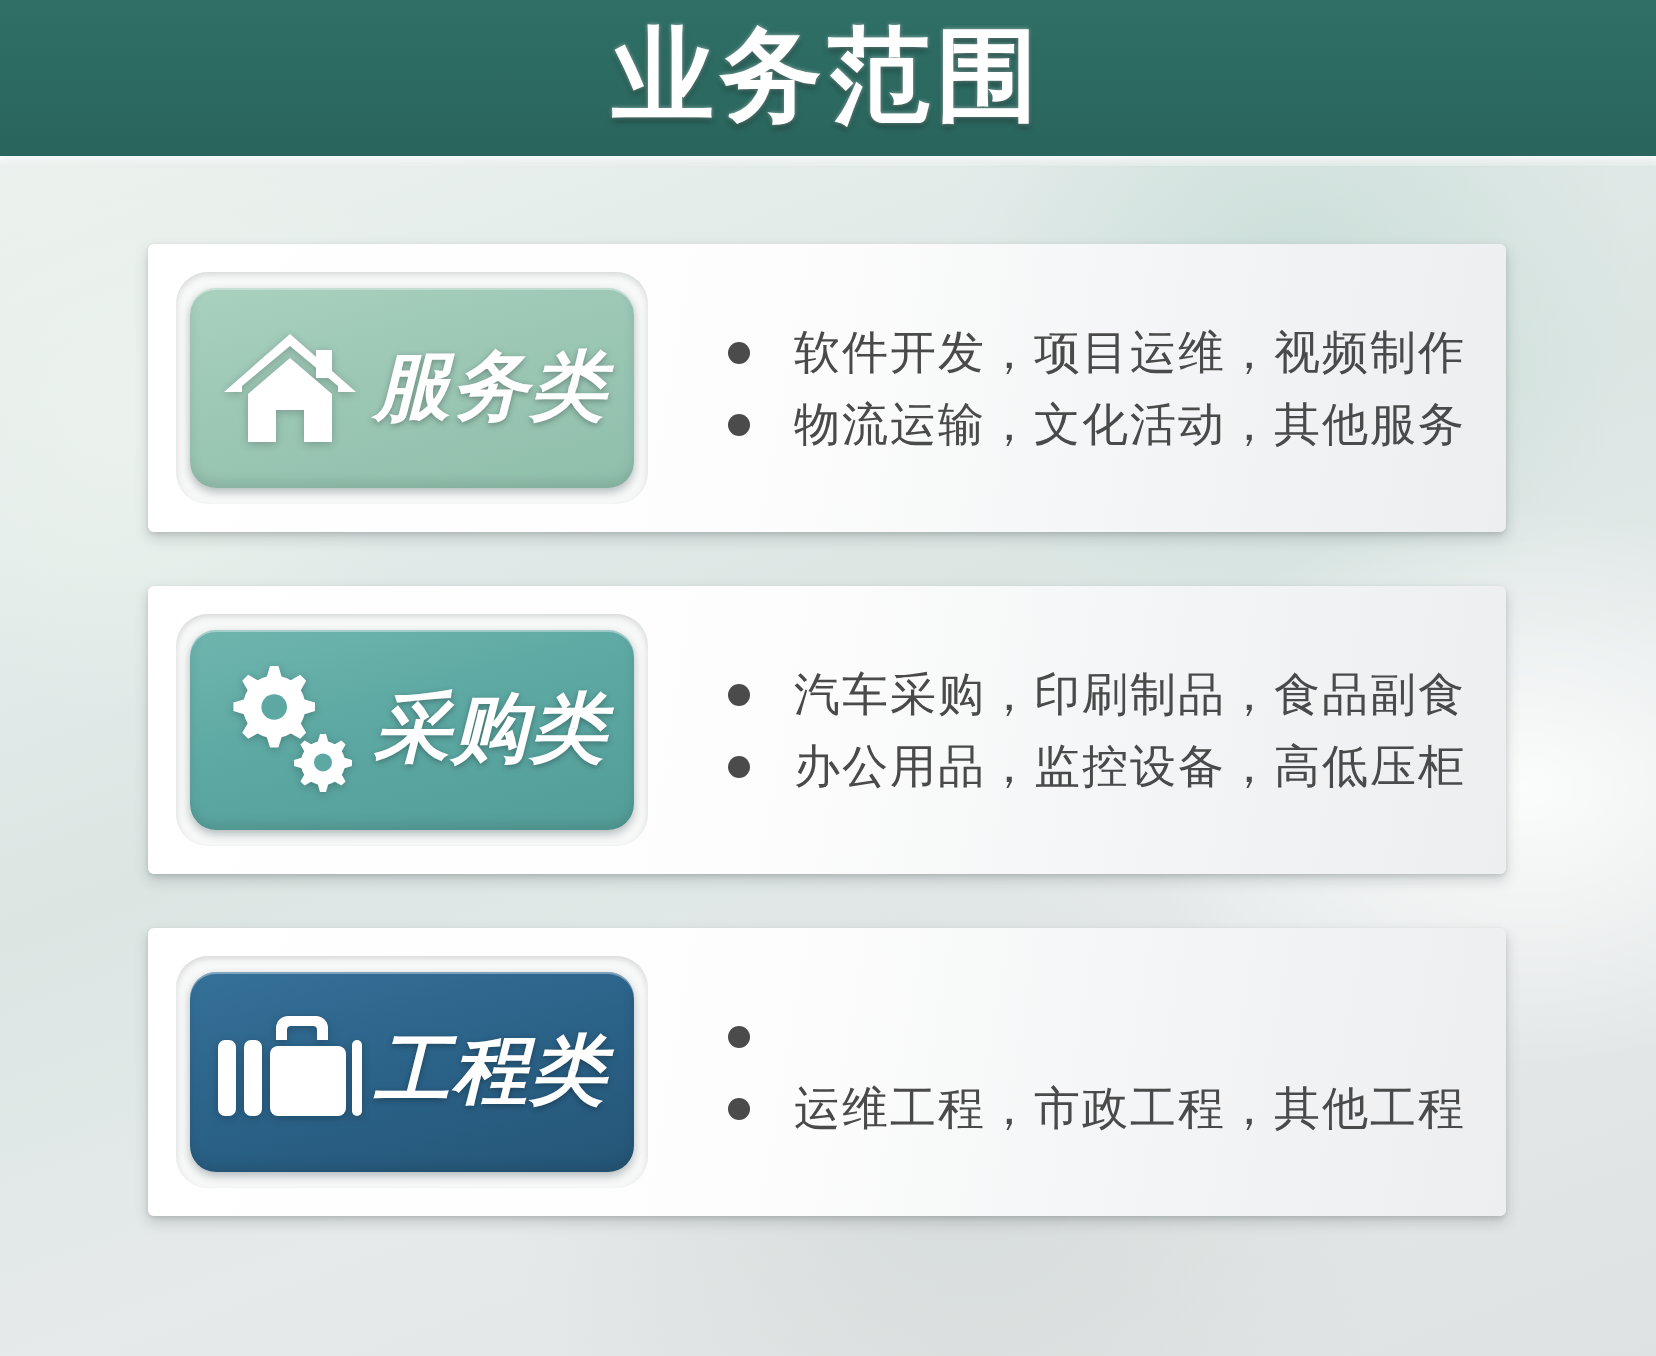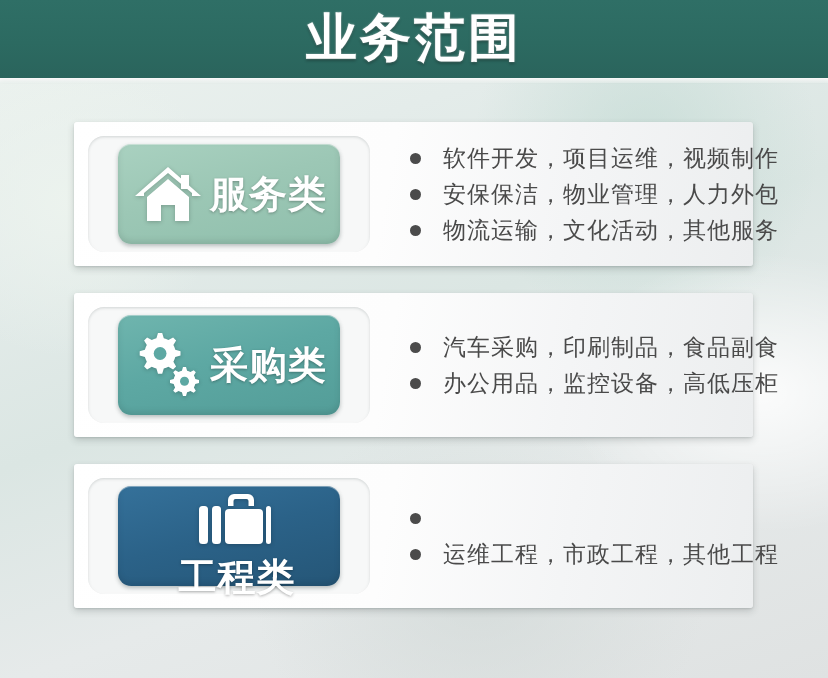--- a/index.html
+++ b/index.html
@@ -80,30 +80,31 @@
     display: flex;
     align-items: center;
     padding: 0 0 0 14px;
     box-sizing: border-box;
   }
   .card:last-child { margin-bottom: 0; }
 
   
   .badge-frame {
     flex: 0 0 auto;
-    width: 282px;
+    width: 236px;
     height: 116px;
     border-radius: 16px;
     background: #f7f8f8;
     box-shadow:
       inset 0 1px 3px rgba(120,130,130,0.30),
       inset 0 -1px 2px rgba(255,255,255,0.9);
     display: flex;
     align-items: center;
     justify-content: center;
+    font-style: italic;
   }
   .badge {
     width: 222px;
     height: 100px;
     border-radius: 13px;
     display: flex;
     align-items: center;
     justify-content: flex-start;
     padding-left: 12px;
     box-sizing: border-box;
@@ -182,24 +183,20 @@
               <rect x="48" y="12" width="8" height="14" fill="#ffffff"></rect>
             </svg>
           </span>
           <span class="badge-label">服务类</span>
         </div>
       </div>
       <div class="items">
         <div class="item">
           <span class="dot"></span>
           <span class="item-text">软件开发，项目运维，视频制作</span>
-        </div>
-        <div class="item">
-          <span class="dot"></span>
-          <span class="item-text">安保保洁，物业管理，人力外包</span>
         </div>
         <div class="item">
           <span class="dot"></span>
           <span class="item-text">物流运输，文化活动，其他服务</span>
         </div>
       </div>
     </div>
 
     <div class="card">
       <div class="badge-frame">
@@ -224,21 +221,21 @@
         </div>
         <div class="item">
           <span class="dot"></span>
           <span class="item-text">办公用品，监控设备，高低压柜</span>
         </div>
       </div>
     </div>
 
     <div class="card">
       <div class="badge-frame">
-        <div class="badge" style="background: linear-gradient(165deg, #35719a 0%, #2b6288 48%, #255677 100%); flex-direction: column;">
+        <div class="badge" style="background: linear-gradient(165deg, #35719a 0%, #2b6288 48%, #255677 100%);">
           <span class="badge-icon">
             <svg width="76" height="60" viewBox="0 0 76 60" aria-hidden="true">
               <g fill="#ffffff">
                 <rect x="2" y="14" width="9" height="38" rx="3.5"></rect>
                 <rect x="15" y="14" width="9" height="38" rx="3.5"></rect>
                 <path d="M37 2 h14 a6 6 0 0 1 6 6 v6 h-5.5 V9 a2 2 0 0 0-2-2 H38.5 a2 2 0 0 0-2 2 v5 H31 V8 a6 6 0 0 1 6-6 z"></path>
                 <rect x="28" y="17" width="38" height="35" rx="4"></rect>
                 <rect x="69" y="14" width="5" height="38" rx="2.5"></rect>
               </g>
             </svg>

